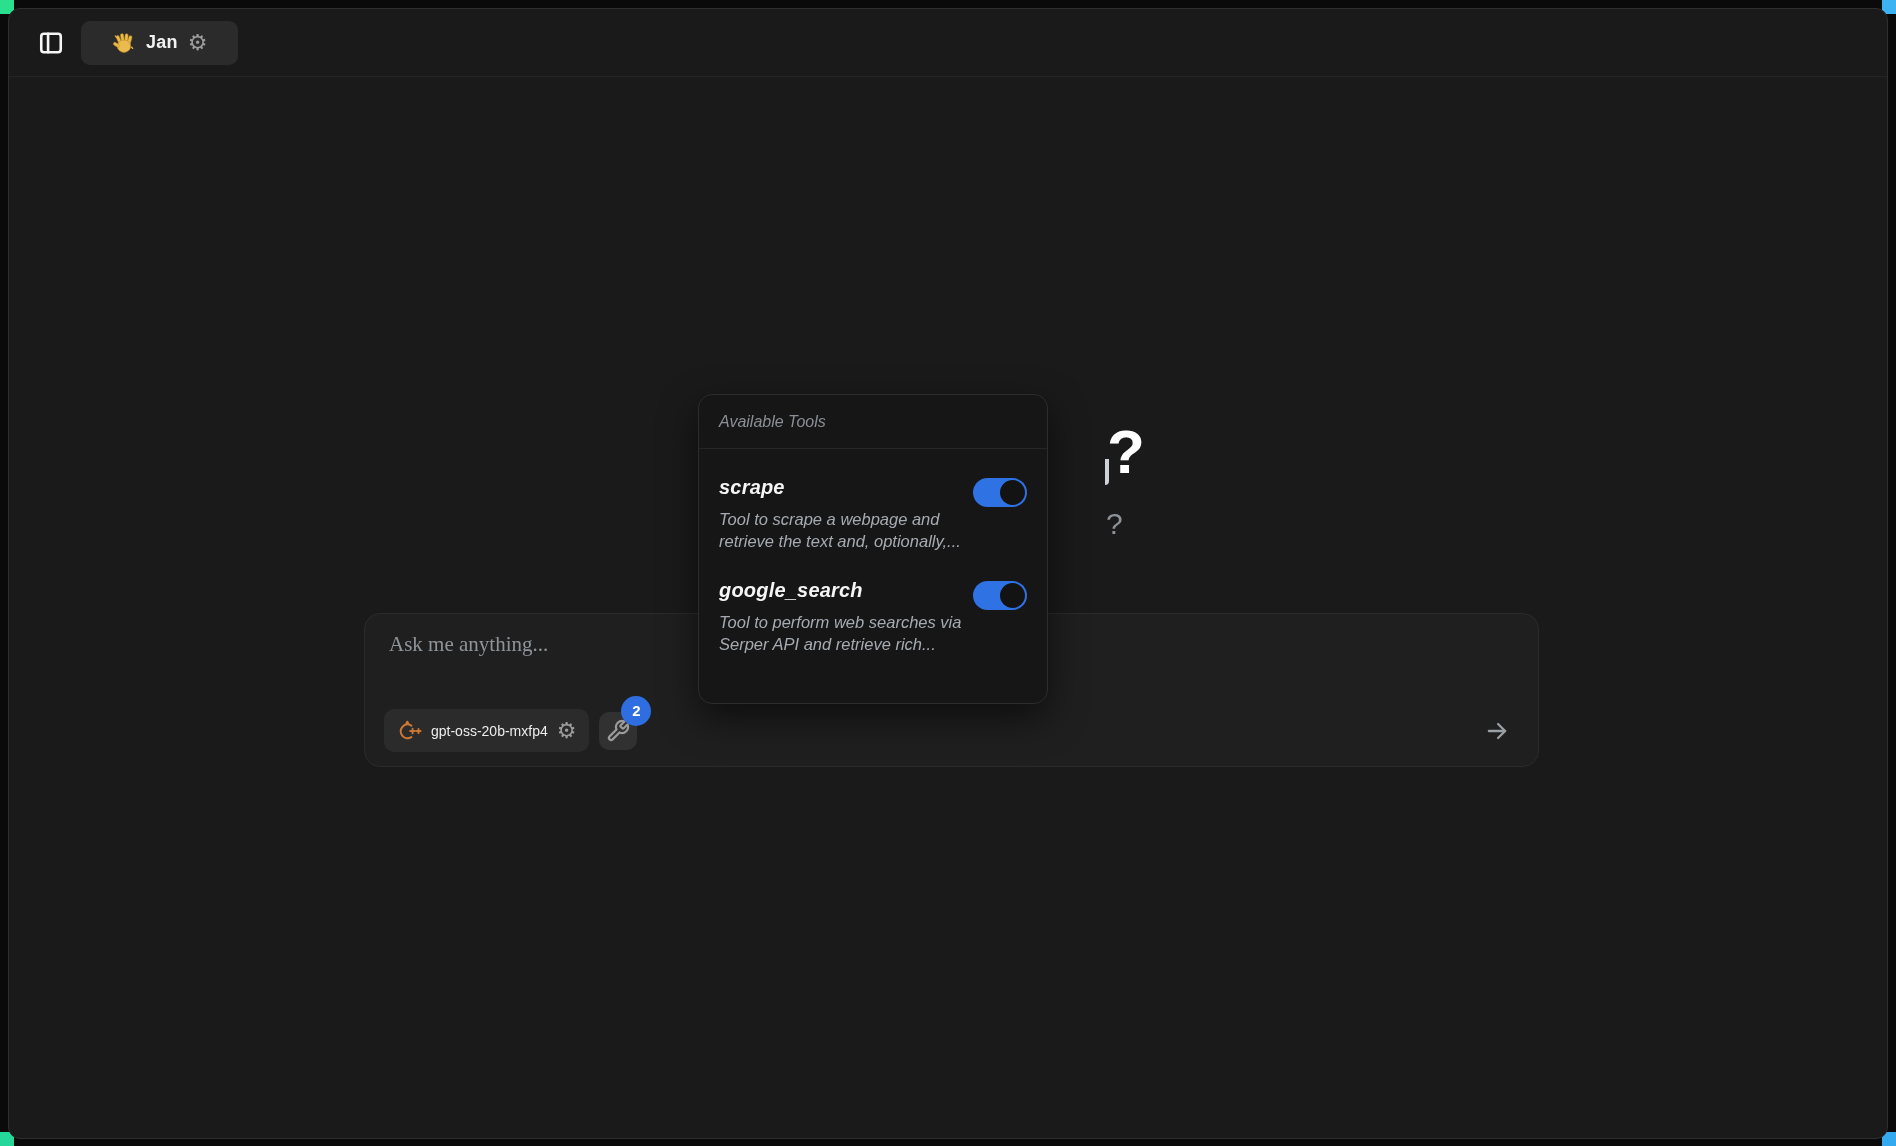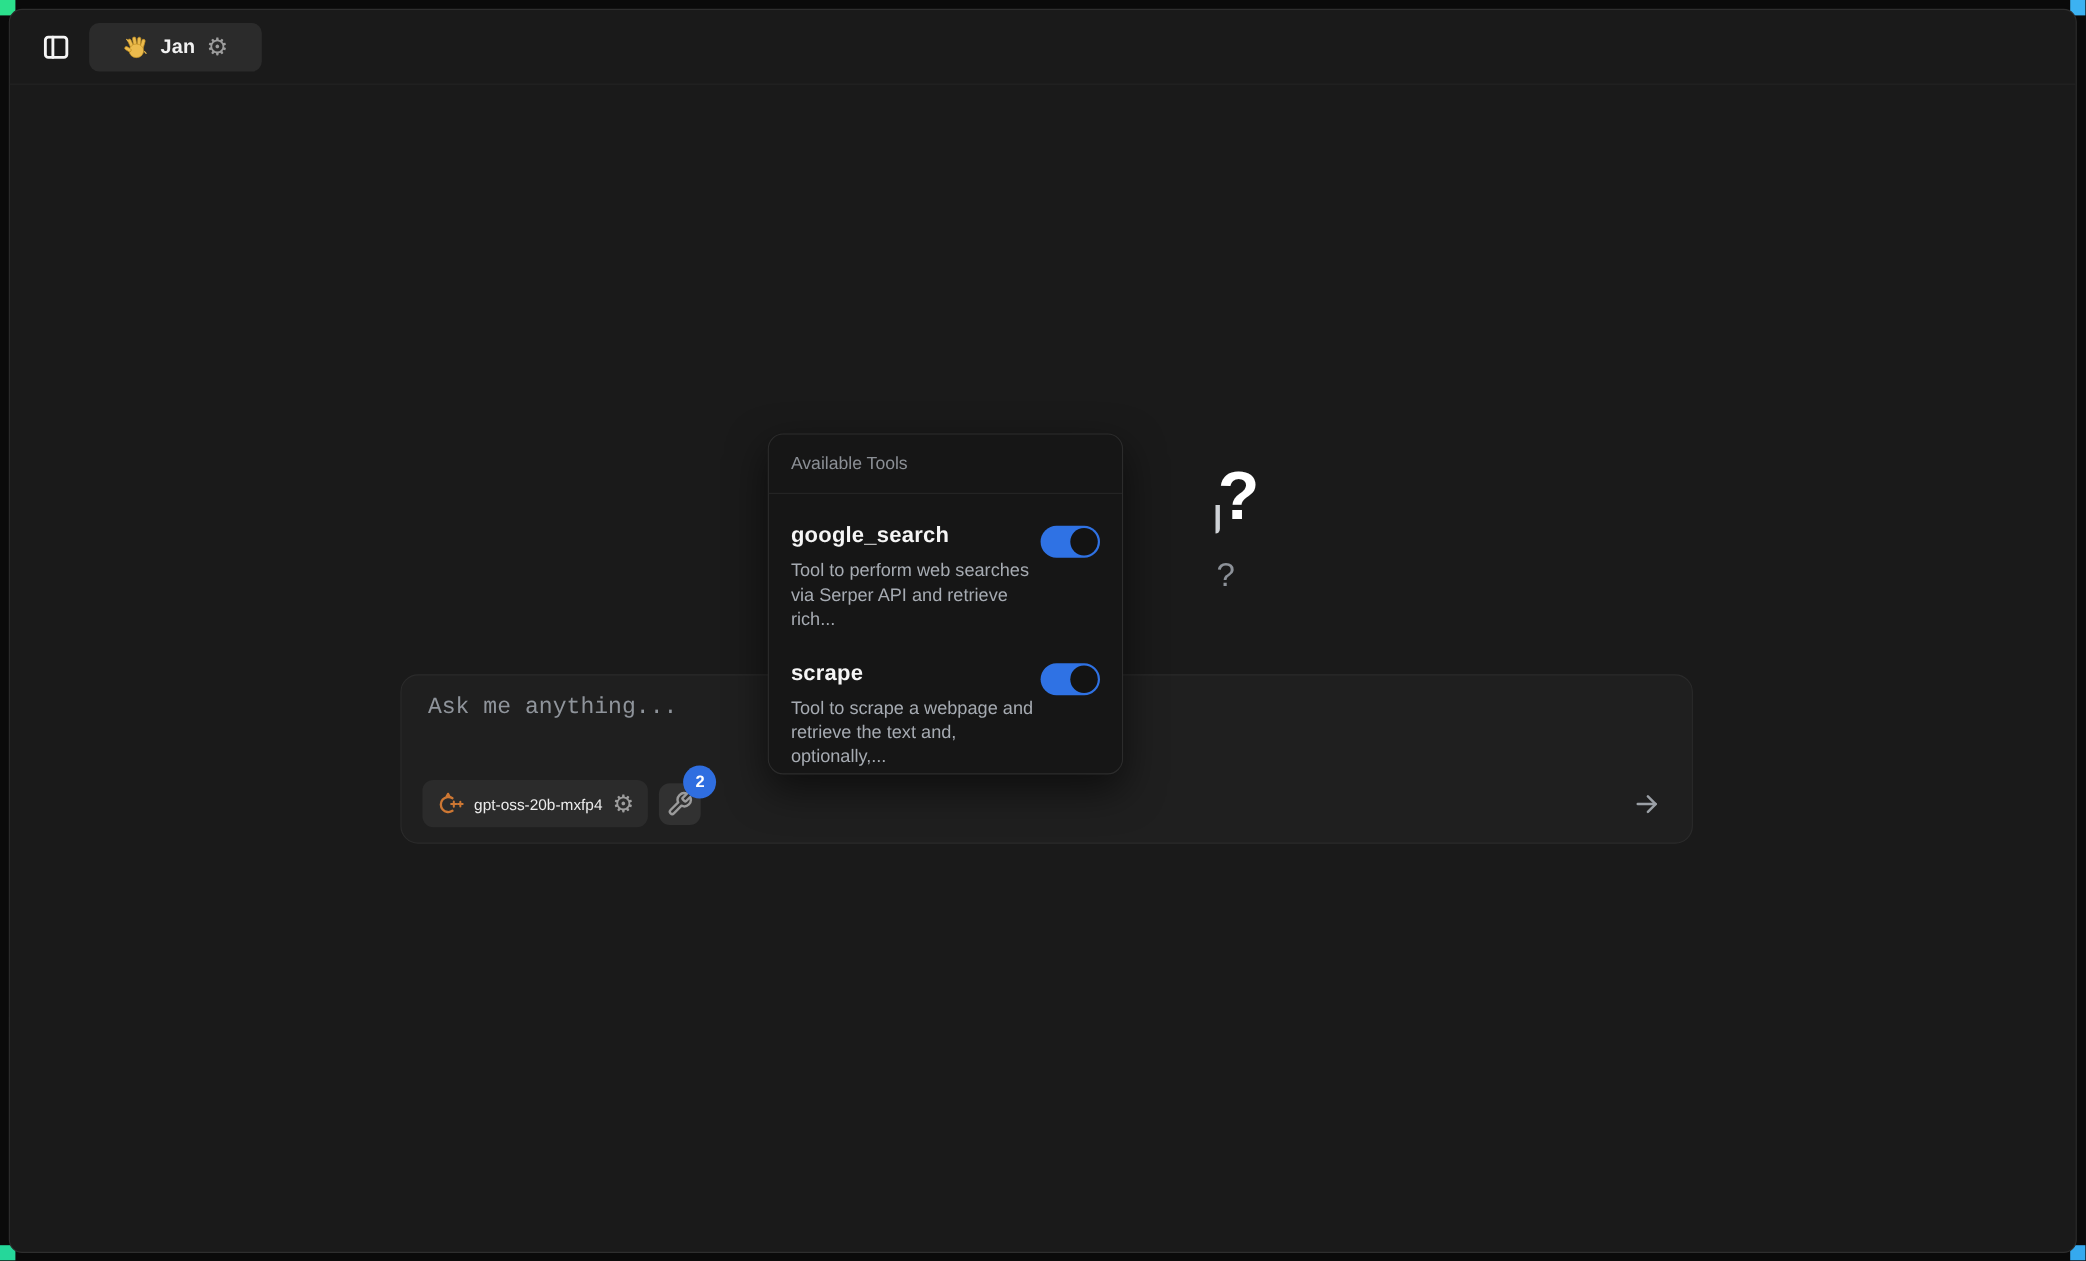--- a/index.html
+++ b/index.html
@@ -37,41 +37,41 @@
              font-size:62px; font-weight:600; line-height:1; z-index:2; }
   .q-small { position:absolute; left:1097px; top:500px; color:#8d9299;
              font-size:30px; font-weight:400; line-height:1; z-index:2; }
 
   
   .composer { position:absolute; left:355px; top:604px; width:1175px; height:154px;
               background:#1f1f1f; border:1px solid #2b2b2b; border-radius:16px;
               z-index:3; }
   .composer textarea { position:absolute; left:24px; top:18px; right:24px; height:60px;
               background:transparent; border:none; outline:none; resize:none;
-              font-family:Liberation Mono, monospace; font-size:21px; color:#ffffff; }
+              font-family:Liberation Serif, serif; font-size:21px; color:#ffffff; }
   .composer textarea::placeholder { color:#8f949b; }
   .composer-row { position:absolute; left:19px; right:22px; bottom:14px; height:43px;
               display:flex; align-items:center; }
   .model-pill { display:flex; align-items:center; gap:9px; background:#2b2b2b;
               border-radius:10px; height:43px; padding:0 13px; cursor:pointer; }
   .model-name { color:#ececec; font-size:14px; font-weight:500; }
   .tools-btn { position:relative; width:38px; height:38px; background:#313131;
               border-radius:10px; margin-left:10px; display:flex; align-items:center;
               justify-content:center; cursor:pointer; }
   .tools-badge { position:absolute; top:-16px; right:-14px; width:30px; height:30px;
               background:#2f6ee0; border-radius:50%; color:#fff; font-size:15px;
               font-weight:700; display:flex; align-items:center; justify-content:center; }
   .send-btn { margin-left:auto; width:38px; height:38px; display:flex;
               align-items:center; justify-content:center; cursor:pointer; }
 
   
-  .popover { position:absolute; left:689px; top:385px; width:323px; height:310px;
+  .popover { position:absolute; left:689px; top:385px; width:350px; height:310px;
              background:#161616; border:1px solid #2c2c2c; border-radius:14px;
              box-shadow:0 14px 36px rgba(0,0,0,.55); z-index:4;
-             padding:18px 20px; }
+             padding:18px 20px;font-style:italic; }
   .popover-title { color:#8b8f95; font-size:16px; font-weight:400; }
   .popover-divider { border:none; border-top:1px solid #262626; margin:17px -20px 0; }
   .tool-item { display:flex; justify-content:space-between; align-items:flex-start;
                margin-top:27px; }
   .tool-name { color:#f5f5f5; font-size:20px; font-weight:700; letter-spacing:.2px; }
   .tool-desc { margin-top:9px; color:#a6abb2; font-size:16.5px; line-height:22px;
                max-width:285px; }
   .toggle { width:54px; height:29px; border-radius:15px; background:#2f72e4;
             position:relative; cursor:pointer; flex:none; margin-top:2px; }
   .toggle .knob { position:absolute; top:2px; right:2px; width:25px; height:25px;
@@ -151,32 +151,32 @@
       </div>
     </div>
   </div>
 
   <div class="popover">
     <div class="popover-title">Available Tools</div>
     <hr class="popover-divider">
 
     <div class="tool-item">
       <div>
-        <div class="tool-name">google_search</div>
-        <div class="tool-desc">Tool to perform web searches via Serper API and retrieve rich...</div>
+        <div class="tool-name">scrape</div>
+        <div class="tool-desc">Tool to scrape a webpage and retrieve the text and, optionally,...</div>
       </div>
       <div class="toggle">
         <span class="knob"></span>
       </div>
     </div>
 
     <div class="tool-item">
       <div>
-        <div class="tool-name">scrape</div>
-        <div class="tool-desc">Tool to scrape a webpage and retrieve the text and, optionally,...</div>
+        <div class="tool-name">google_search</div>
+        <div class="tool-desc">Tool to perform web searches via Serper API and retrieve rich...</div>
       </div>
       <div class="toggle">
         <span class="knob"></span>
       </div>
     </div>
   </div>
 
 </div>
 
 </body></html>

